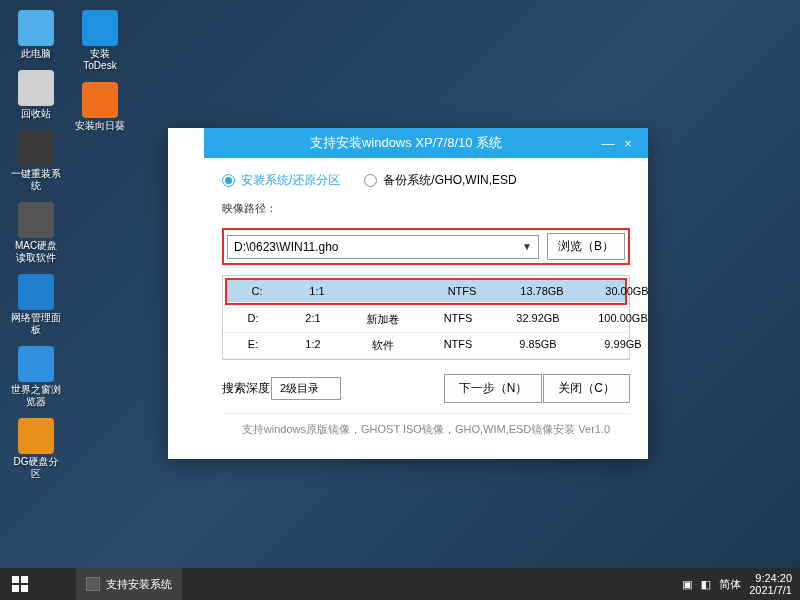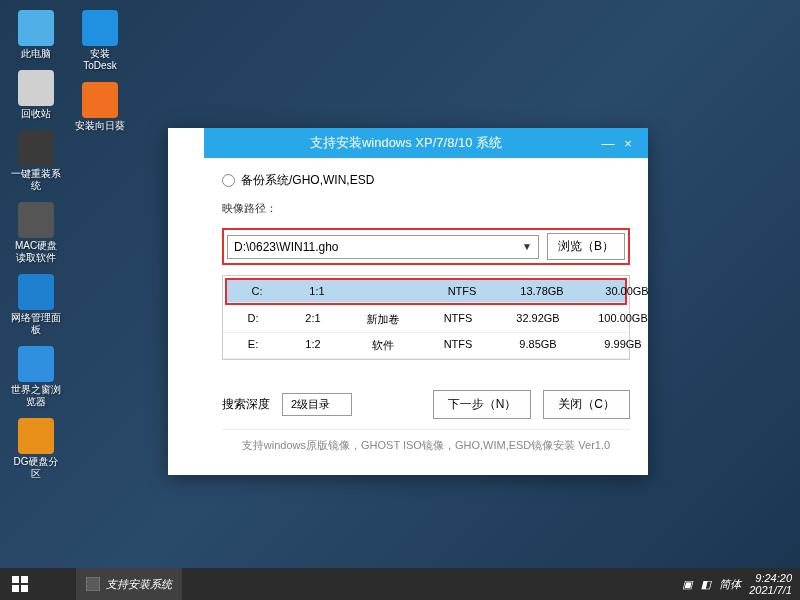--- a/index.html
+++ b/index.html
@@ -33,28 +33,28 @@
 .browse-btn { border: 1px solid #999; background: #fefefe; padding: 4px 10px; font-size: 12px; cursor: pointer; }
 
 .table-wrap { margin-top: 10px; border: 1px solid #ccc; }
 .thead, .trow { display: grid; grid-template-columns: 60px 60px 80px 70px 90px 80px; font-size: 11px; }
 .thead { background: #f0f0f0; border-bottom: 1px solid #ccc; }
 .thead > div, .trow > div { padding: 5px 4px; text-align: center; overflow: hidden; white-space: nowrap; }
 .trow { border-bottom: 1px solid #eee; }
 .trow.selected { background: #b8d8f0; }
 .red-row { border: 2px solid #e03030; margin: 2px; }
 
-.bottom-row { display: flex; align-items: center; margin-top: 30px; font-size: 12px; gap: 12px; justify-content: space-between; }
+.bottom-row { display: flex; align-items: center; margin-top: 14px; font-size: 12px; gap: 1px; justify-content: space-between; }
 .bottom-row .sel { border: 1px solid #999; padding: 3px 8px; font-size: 11px; min-width: 70px; }
 .bottom-row .spacer { flex: 1; }
 .btn { border: 1px solid #999; background: #fefefe; padding: 5px 14px; font-size: 12px; cursor: pointer; }
 
 .footer-text { text-align: center; font-size: 11px; color: #888; padding: 8px 0 12px; border-top: 1px solid #eee; margin-top: 10px; }
 
-.taskbar { position: absolute; bottom: 0; left: 0; right: 0; height: 32px; background: #2c2c2c; display: flex; align-items: center; color: #fff; font-size: 11px; font-style: italic; }
+.taskbar { position: absolute; bottom: 0; left: 0; right: 0; height: 32px; background: #2c2c2c; display: flex; align-items: center; color: #fff; font-size: 11px; }
 .start { width: 40px; height: 32px; display: flex; align-items: center; justify-content: center; cursor: pointer; }
 .task-item { display: flex; align-items: center; gap: 6px; padding: 0 10px; height: 32px; background: #404040; cursor: pointer; }
 .tray { margin-left: auto; display: flex; align-items: center; gap: 8px; padding-right: 8px; }
 .tray .clock { text-align: right; line-height: 12px; }
 
 svg { display: block; }
 </style>
 </head>
 <body>
 
@@ -103,20 +103,24 @@
 
   <div class="window">
     <div class="titlebar">
       <span class="title">支持安装windows XP/7/8/10 系统</span>
       <span class="ctl">—</span>
       <span class="ctl">×</span>
     </div>
     <div class="body">
 
       <div class="radio-row">
+        <div class="radio">
+          <span class="rcircle sel"></span>
+          <span style="color:#28a8e8">安装系统/还原分区</span>
+        </div>
         <div class="radio">
           <span class="rcircle"></span>
           <span>备份系统/GHO,WIN,ESD</span>
         </div>
       </div>
 
       <div class="small-label">映像路径：</div>
 
       <div class="red-box">
         <div class="path-row">

